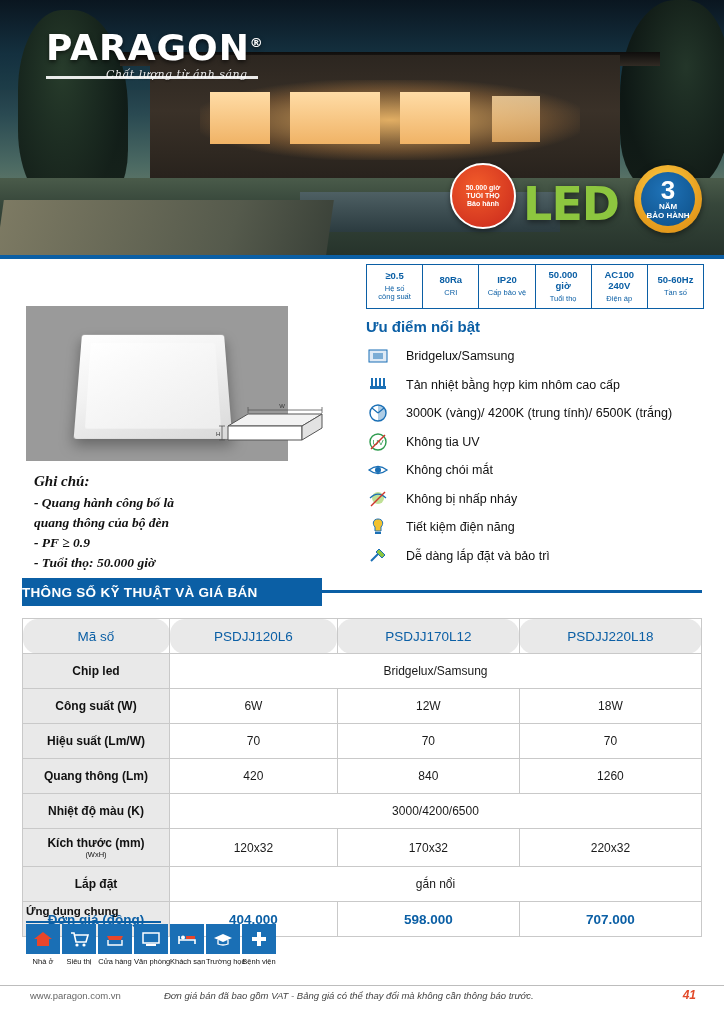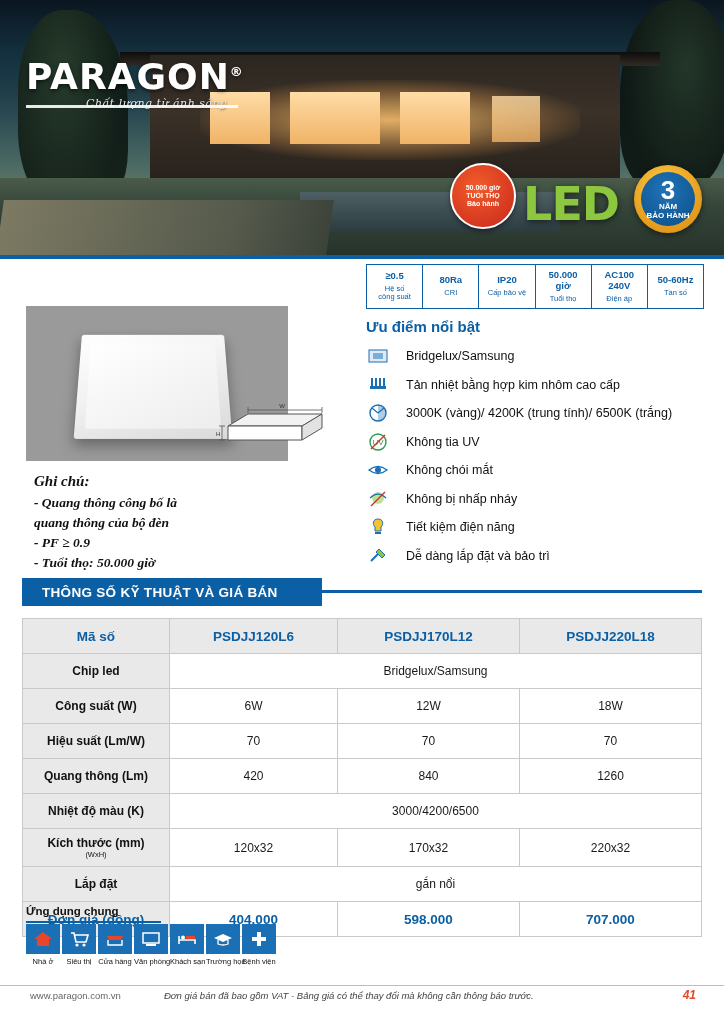--- a/index.html
+++ b/index.html
@@ -56,21 +56,21 @@
     border-radius:40% 50% 30% 40%;
   }
   .hero-tree2{
     position:absolute;left:620px;top:0px;width:110px;height:190px;
     background:radial-gradient(ellipse at 60% 35%, rgba(36,54,40,.95), rgba(12,20,16,.92) 70%);
     border-radius:50% 40% 40% 30%;
   }
 
   
   .logo{
-    position:absolute;left:26px;top:30px;width:220px;margin-top:29px;
+    position:absolute;left:46px;top:30px;width:220px;
   }
   .logo-text{
     font-family:"DejaVu Sans", sans-serif;
     font-weight:bold;font-size:36px;letter-spacing:1px;color:#ffffff;
     text-shadow:0 2px 4px rgba(0,0,0,.6);
     line-height:1;
   }
   .logo-r{font-size:13px;vertical-align:super;}
   .logo-sub{
     margin-top:2px;margin-left:60px;
@@ -184,39 +184,39 @@
   }
   .ft{font-size:12.5px;color:#111;}
 
   
   .sec{
     position:absolute;left:22px;top:578px;width:680px;height:28px;
   }
   .sec-bar{
     position:absolute;left:0;top:0;width:300px;height:28px;background:#0b5fa5;
     color:#fff;font-weight:bold;font-size:13.5px;display:flex;align-items:center;
-    padding-left:20px;box-sizing:border-box;letter-spacing:.3px;
+    box-sizing:border-box;letter-spacing:.3px;
   }
   .sec-line{
     position:absolute;left:300px;top:12px;width:380px;height:3px;background:#0b5fa5;
   }
 
   
   table.spec{
     position:absolute;left:22px;top:618px;width:680px;
     border-collapse:collapse;font-size:12px;
   }
   table.spec td{
     border:1px solid #c9c9c9;text-align:center;padding:7px 4px;height:20px;
   }
   table.spec td.rowhead{
     background:#e9e9e9;font-weight:bold;text-align:center;width:138px;color:#111;
   }
   table.spec tr.head td{
-    background:#e9e9e9;color:#0b5fa5;font-weight:bold;font-size:13.5px;
+    background:#e9e9e9;color:#0b5fa5;font-weight:normal;font-size:13.5px;border-radius:15px;
   }
   table.spec tr.price td{font-weight:bold;color:#0b5fa5;font-size:13.5px;}
   table.spec td .sub{display:block;font-size:7.5px;font-weight:normal;}
 
   
   .apps-title{
     position:absolute;left:26px;top:905px;font-weight:bold;font-size:11.5px;color:#111;
   }
   .apps-line{position:absolute;left:26px;top:921px;width:135px;height:2px;background:#0b5fa5;}
   .apps{
@@ -296,21 +296,21 @@
       <text x="72" y="4" font-size="6" fill="#333" text-anchor="middle" font-family="Liberation Sans">W</text>
       <line x1="12" y1="22" x2="12" y2="36" stroke="#555" stroke-width=".8"></line>
       <line x1="9" y1="22" x2="15" y2="22" stroke="#555" stroke-width=".8"></line>
       <line x1="9" y1="36" x2="15" y2="36" stroke="#555" stroke-width=".8"></line>
       <text x="6" y="32" font-size="6" fill="#333" font-family="Liberation Sans">H</text>
     </svg>
   </div>
 
   <div class="note">
     <div><b>Ghi chú:</b></div>
-    <div>- Quang thông công bố là</div>
+    <div>- Quang hành công bố là</div>
     <div>  quang thông của bộ đèn</div>
     <div>- PF ≥ 0.9</div>
     <div>- Tuổi thọ: 50.000 giờ</div>
     <div>- CRI ≥ 80</div>
   </div>
 
   <div class="chips">
     <div class="chip">
       <span class="v">≥0.5</span>
       <span class="l">Hệ số<br>công suất</span>

